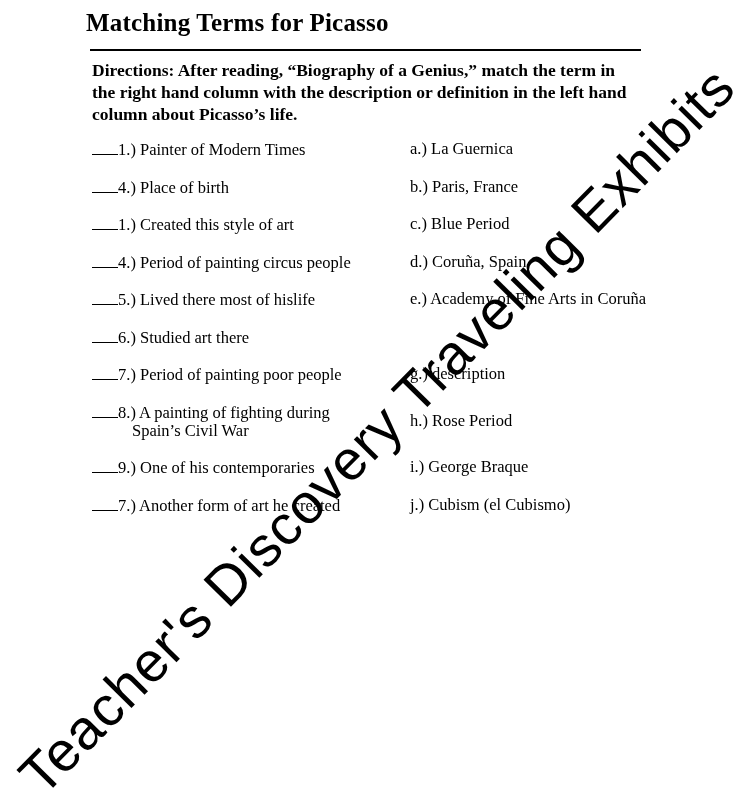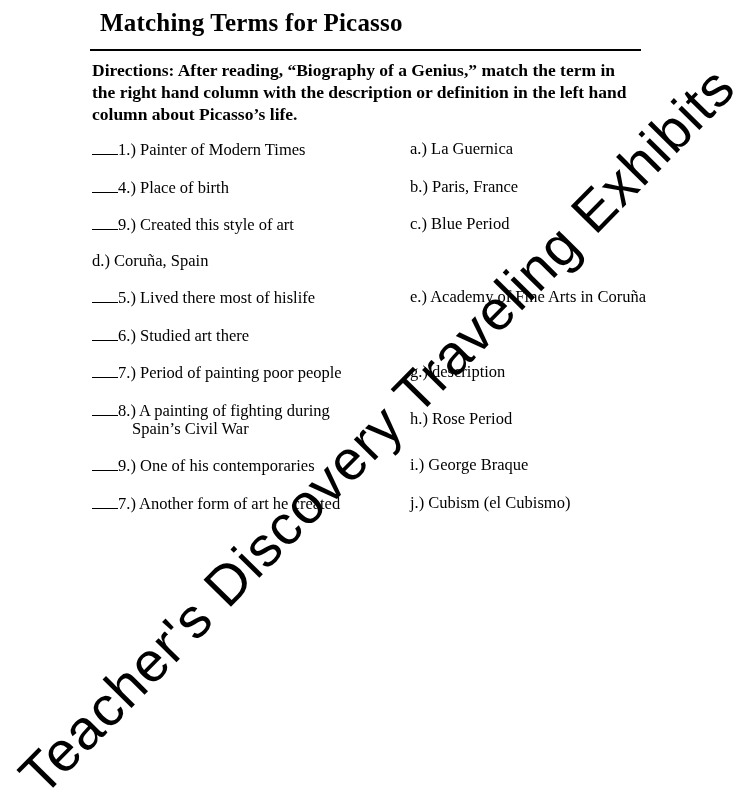--- a/index.html
+++ b/index.html
@@ -6,21 +6,21 @@
   html,body { width:745px; height:800px; background:#ffffff; }
   body {
     font-family:"Liberation Serif", serif;
     color:#000000;
     position:relative;
     overflow:hidden;
   }
   .page { position:absolute; inset:0; z-index:1; }
 
   .title {
-    position:absolute; left:100px; top:9px;
+    position:absolute; left:86px; top:9px;
     font-size:25px; font-weight:bold; line-height:1.1;
     letter-spacing:0.2px;
   }
   .rule {
     position:absolute; left:90px; top:49px;
     width:551px; height:0;
     border-top:2px solid #000000;
   }
   .directions {
     position:absolute; left:92px; top:59px;
@@ -80,25 +80,26 @@
       <div class="cell-left"><span class="blank"></span><span>1.) Painter of Modern Times</span></div>
       <div class="cell-right">a.) La Guernica</div>
     </div>
 
     <div class="row">
       <div class="cell-left"><span class="blank"></span><span>4.) Place of birth</span></div>
       <div class="cell-right">b.) Paris, France</div>
     </div>
 
     <div class="row">
-      <div class="cell-left"><span class="blank"></span><span>9.) Created this style of art</span></div>
+      <div class="cell-left"><span class="blank"></span><span>1.) Created this style of art</span></div>
       <div class="cell-right">c.) Blue Period</div>
     </div>
 
     <div class="row">
+      <div class="cell-left"><span class="blank"></span><span>4.) Period of painting circus people</span></div>
       <div class="cell-right">d.) Coruña, Spain</div>
     </div>
 
     <div class="row">
       <div class="cell-left"><span class="blank"></span><span>5.) Lived there most of hislife</span></div>
       <div class="cell-right">e.) Academy of Fine Arts in Coruña</div>
     </div>
 
     <div class="row">
       <div class="cell-left"><span class="blank"></span><span>6.) Studied art there</span></div>

